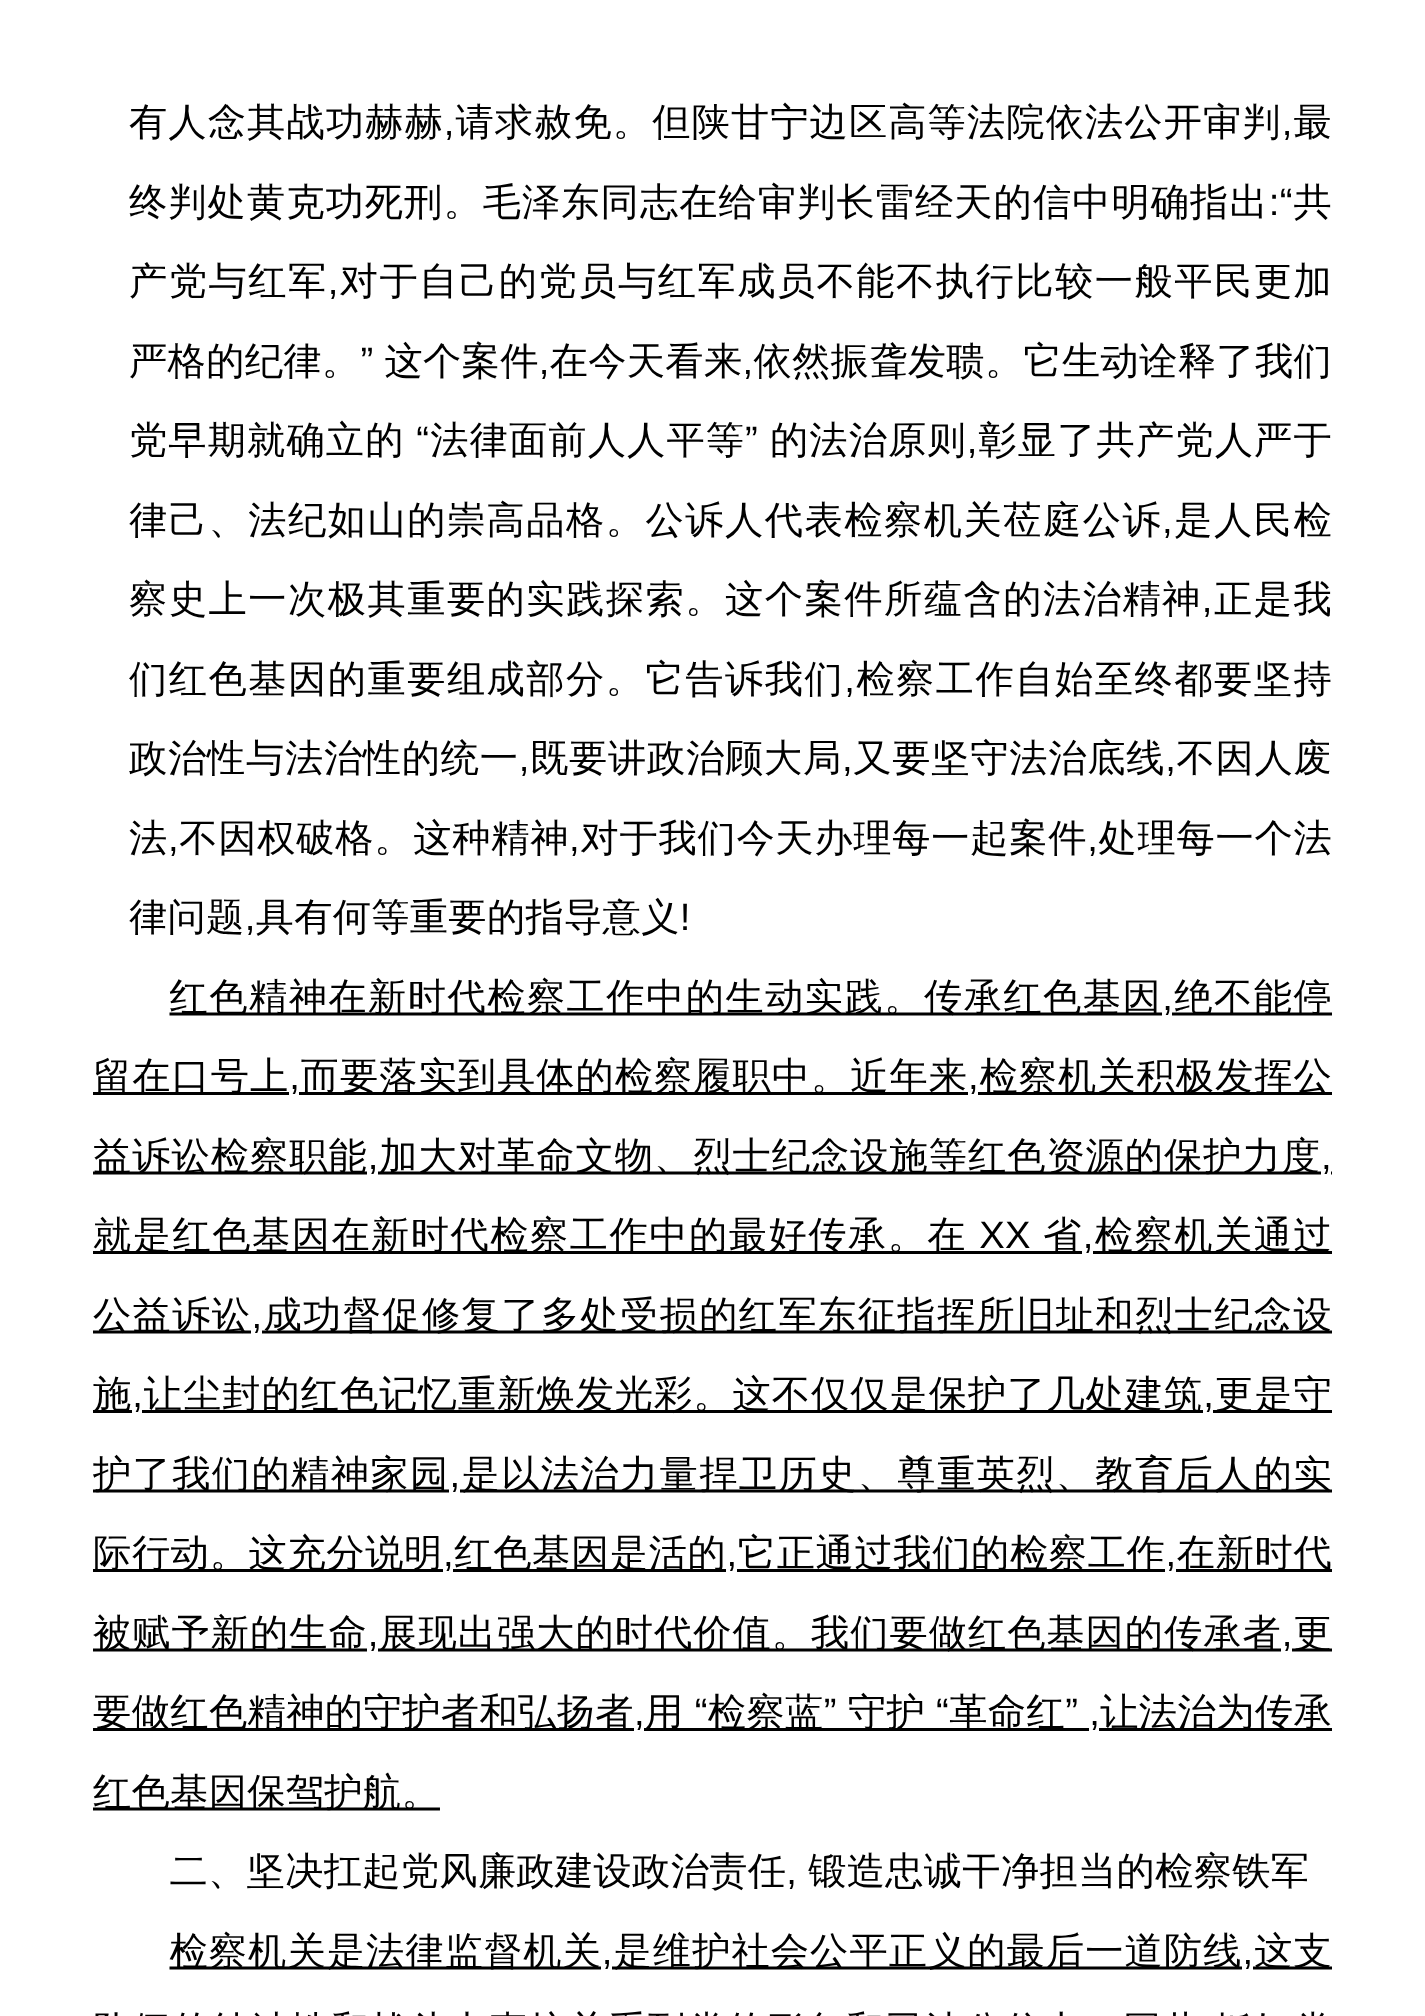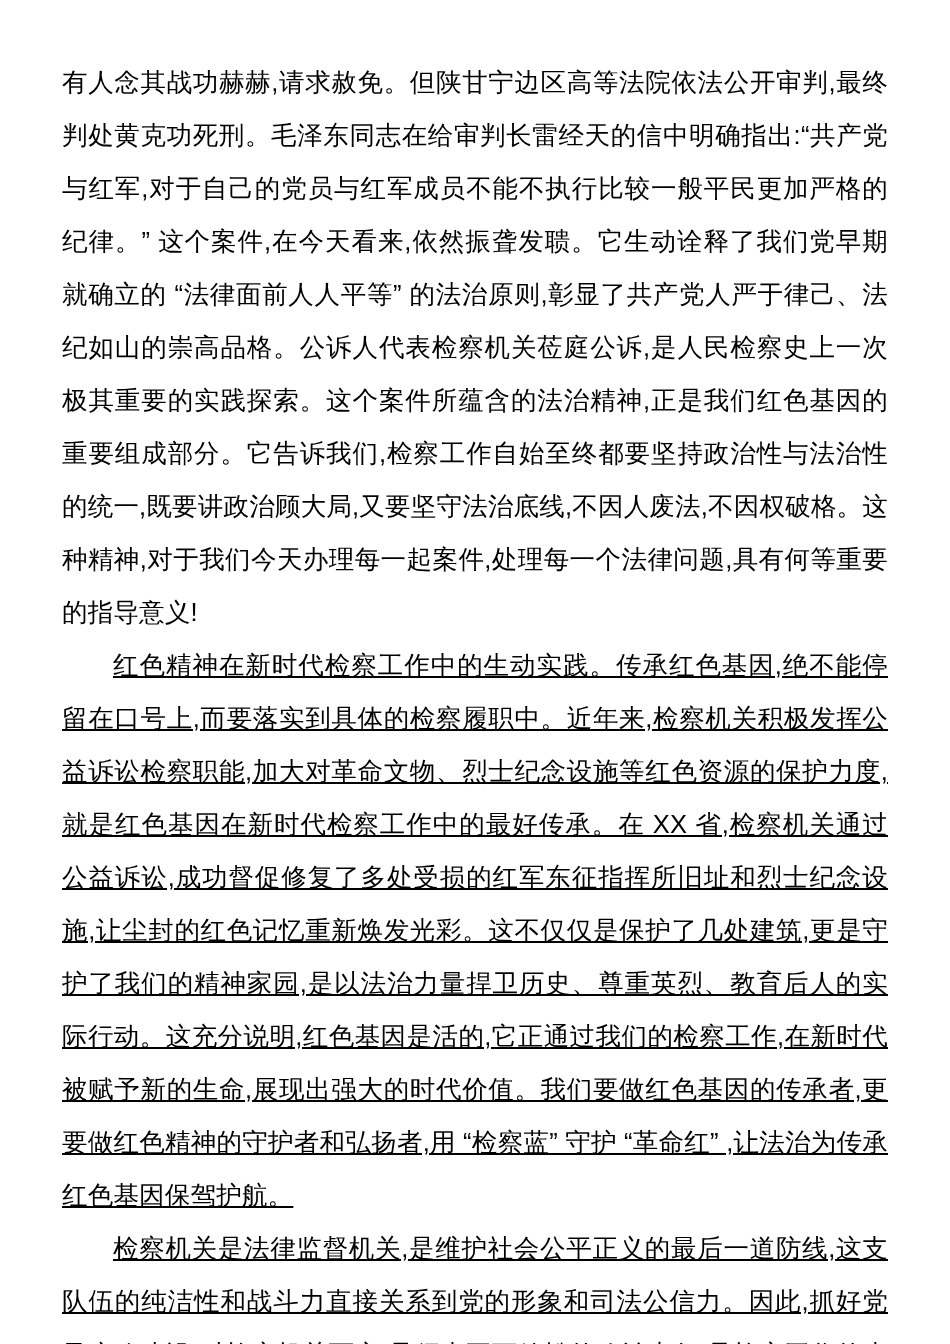--- a/index.html
+++ b/index.html
@@ -31,33 +31,35 @@
   p {
     margin: 0;
     padding: 0;
   }
   .para {
     text-indent: 2em;
     text-decoration: underline;
   }
   .para-flush {
     text-indent: 0;
+    margin-left: 24px;
   }
   .heading {
     text-indent: 2em;
     font-weight: normal;
   }
 </style>
 </head>
 <body>
 
 <div class="page">
   <div class="doc-body">
 
     <p class="para-flush">有人念其战功赫赫,请求赦免。但陕甘宁边区高等法院依法公开审判,最终判处黄克功死刑。毛泽东同志在给审判长雷经天的信中明确指出:“共产党与红军,对于自己的党员与红军成员不能不执行比较一般平民更加严格的纪律。” 这个案件,在今天看来,依然振聋发聩。它生动诠释了我们党早期就确立的 “法律面前人人平等” 的法治原则,彰显了共产党人严于律己、法纪如山的崇高品格。公诉人代表检察机关莅庭公诉,是人民检察史上一次极其重要的实践探索。这个案件所蕴含的法治精神,正是我们红色基因的重要组成部分。它告诉我们,检察工作自始至终都要坚持政治性与法治性的统一,既要讲政治顾大局,又要坚守法治底线,不因人废法,不因权破格。这种精神,对于我们今天办理每一起案件,处理每一个法律问题,具有何等重要的指导意义!</p>
 
     <p class="para">红色精神在新时代检察工作中的生动实践。传承红色基因,绝不能停留在口号上,而要落实到具体的检察履职中。近年来,检察机关积极发挥公益诉讼检察职能,加大对革命文物、烈士纪念设施等红色资源的保护力度,就是红色基因在新时代检察工作中的最好传承。在 XX 省,检察机关通过公益诉讼,成功督促修复了多处受损的红军东征指挥所旧址和烈士纪念设施,让尘封的红色记忆重新焕发光彩。这不仅仅是保护了几处建筑,更是守护了我们的精神家园,是以法治力量捍卫历史、尊重英烈、教育后人的实际行动。这充分说明,红色基因是活的,它正通过我们的检察工作,在新时代被赋予新的生命,展现出强大的时代价值。我们要做红色基因的传承者,更要做红色精神的守护者和弘扬者,用 “检察蓝” 守护 “革命红” ,让法治为传承红色基因保驾护航。</p>
 
+    <p class="heading">二、坚决扛起党风廉政建设政治责任, 锻造忠诚干净担当的检察铁军</p>
 
     <p class="para">检察机关是法律监督机关,是维护社会公平正义的最后一道防线,这支队伍的纯洁性和战斗力直接关系到党的形象和司法公信力。因此,抓好党风廉政建设,对检察机关而言,是须臾不可放松的政治责任,是检察工作的生命线。</p>
 
   </div>
 </div>
 
 </body></html>

